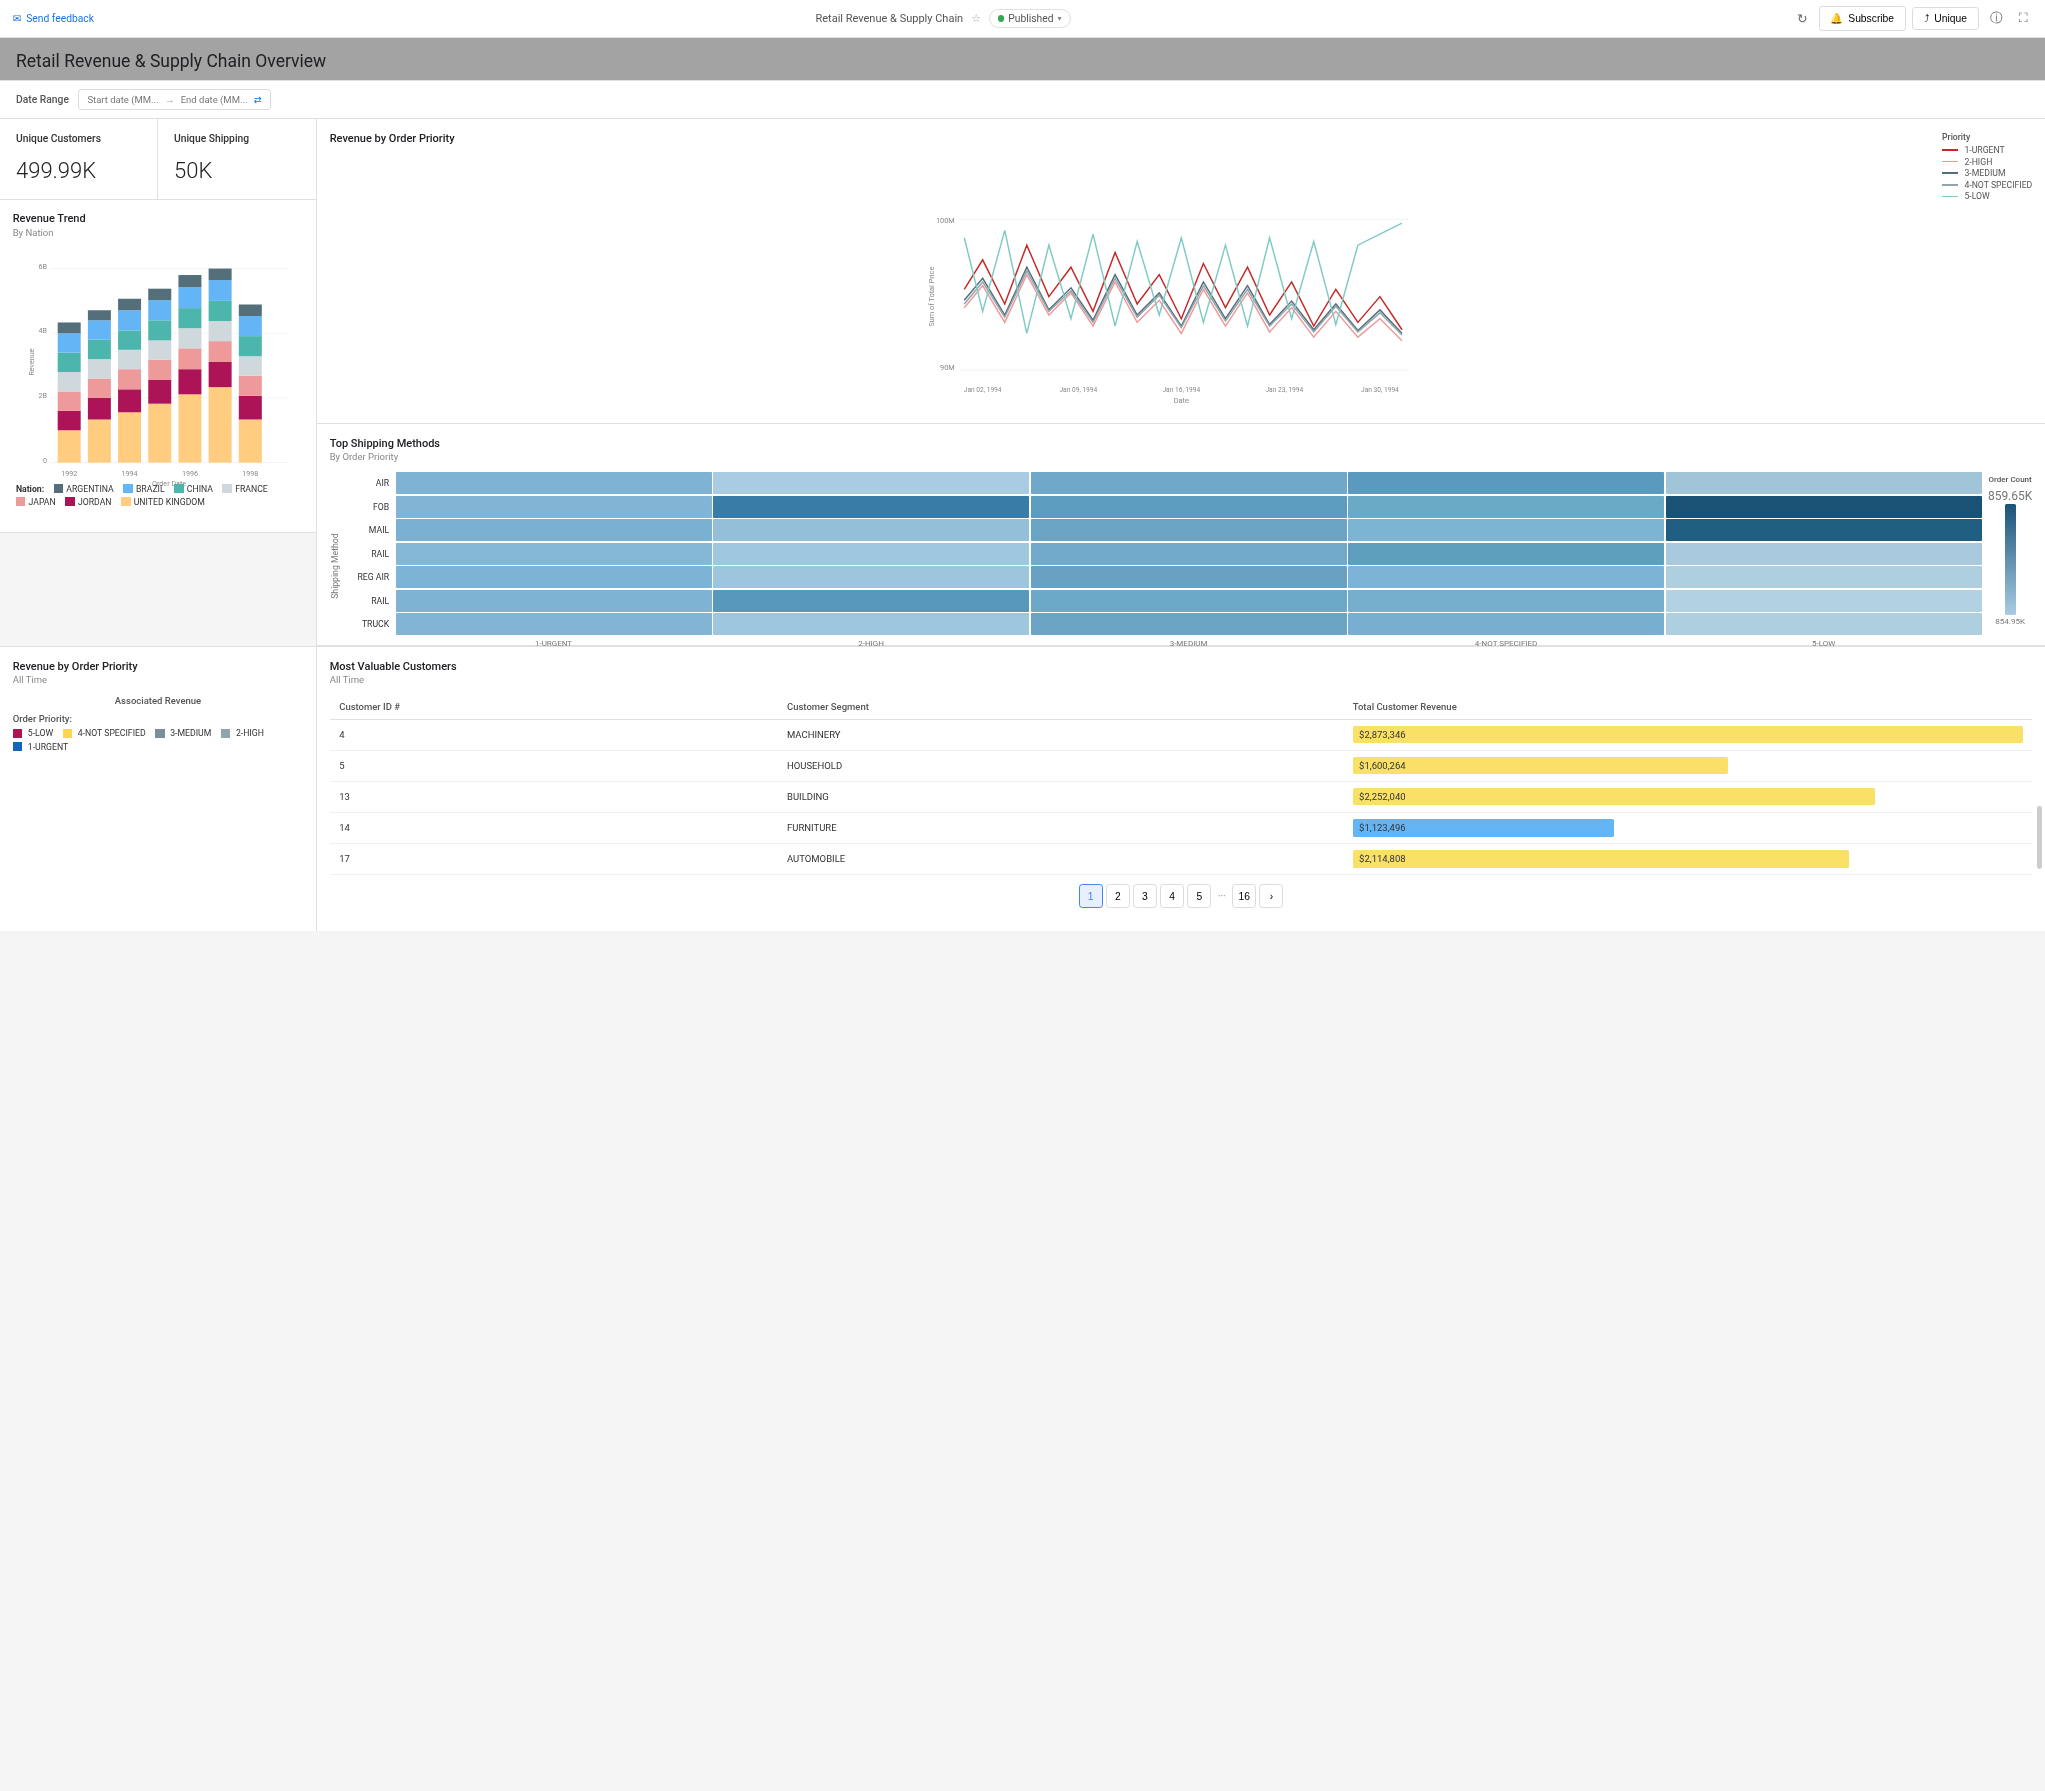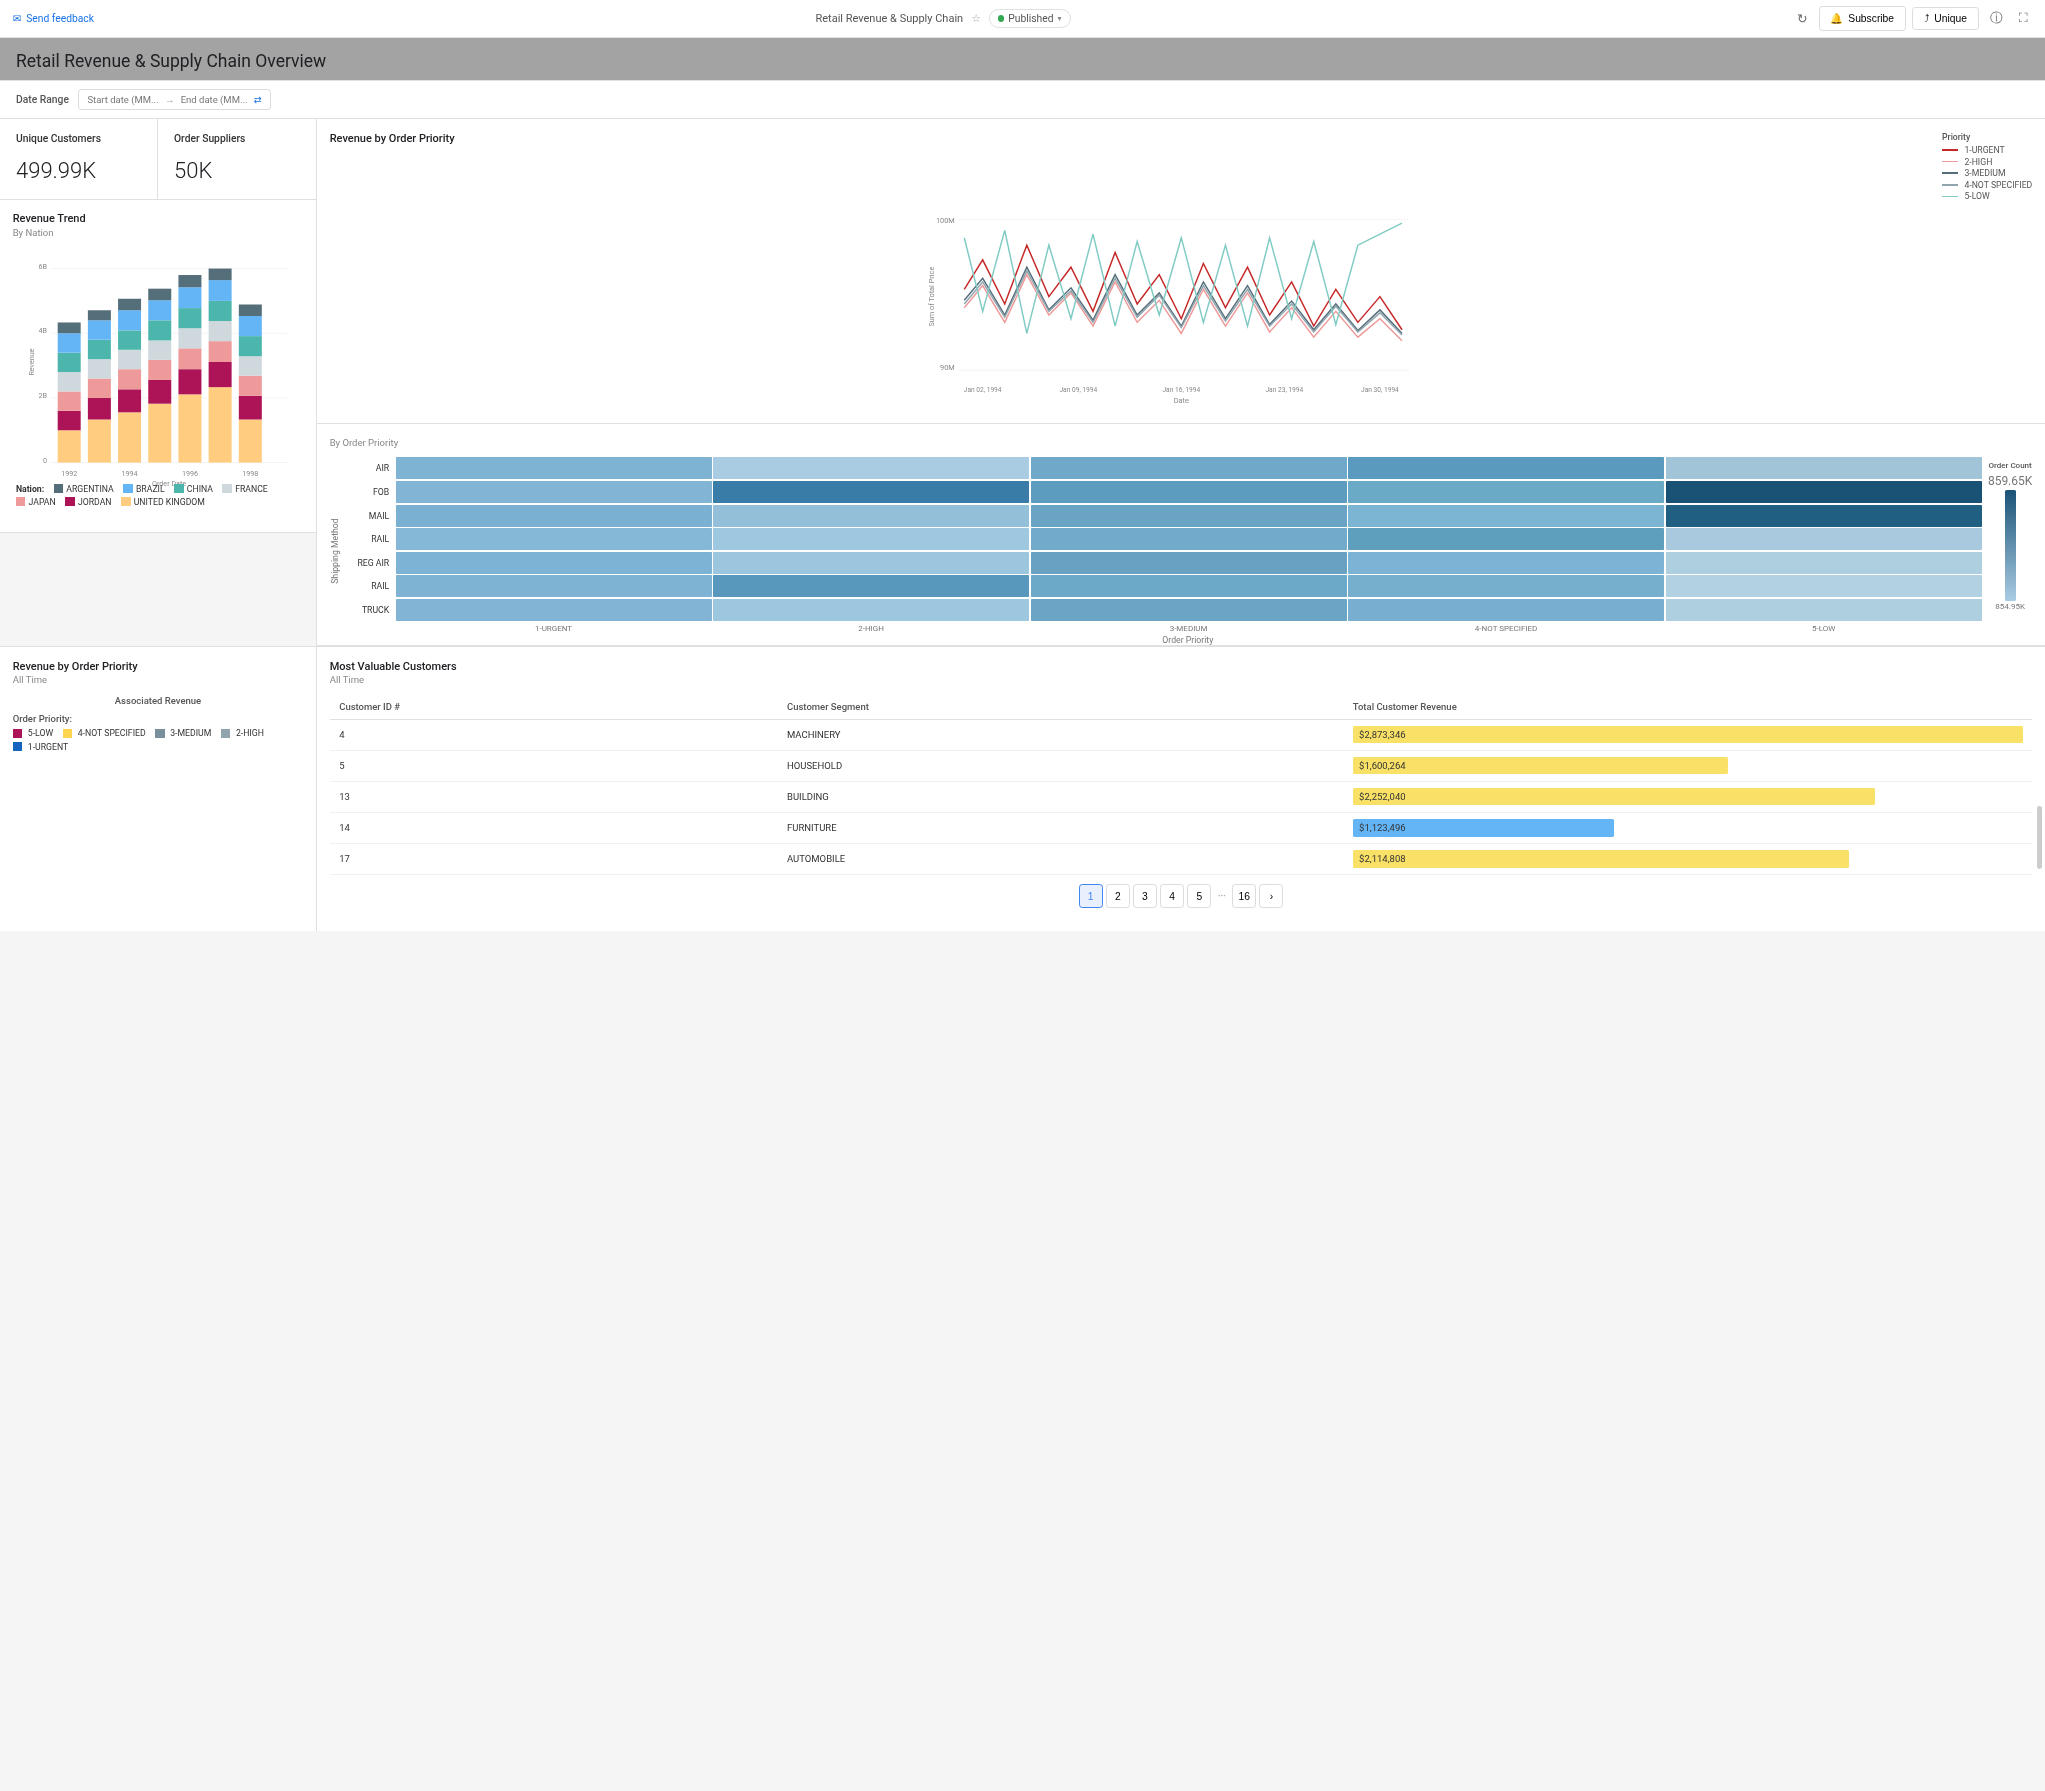--- a/index.html
+++ b/index.html
@@ -101,21 +101,21 @@
   <div style="display:grid;grid-template-columns:317px 1fr;border-bottom:0.8px solid #e0e0e0;">
 
     <div style="border-right:0.8px solid #e0e0e0;">
 
       <div class="kpi-row">
         <div class="kpi-card">
           <div class="kpi-label">Unique Customers</div>
           <div class="kpi-value">499.99K</div>
         </div>
         <div class="kpi-card">
-          <div class="kpi-label">Order Suppliers</div>
+          <div class="kpi-label">Unique Shipping</div>
           <div class="kpi-value">50K</div>
         </div>
       </div>
 
       <div class="card" style="height:333px;position:relative;">
         <div class="card-title">Revenue Trend</div>
         <div class="card-subtitle">By Nation</div>
         <svg viewBox="0 0 370 320" width="100%" height="230" style="overflow:visible;font-size:13px">
 
           <text x="30" y="30" font-size="10" fill="#888" text-anchor="end">6B</text>
@@ -282,20 +282,21 @@
 
           <polyline points="55,135 80,105 110,155 140,90 170,148 200,118 230,162 260,100 290,155 320,125 350,170 380,110 410,160 440,115 470,168 500,136 530,175 560,140 590,176 620,148 650,180" fill="none" stroke="#546e7a" stroke-width="2"></polyline>
 
           <polyline points="55,140 80,110 110,158 140,95 170,150 200,122 230,165 260,105 290,158 320,128 350,172 380,115 410,163 440,120 470,170 500,140 530,178 560,143 590,178 620,152 650,182" fill="none" stroke="#90a4ae" stroke-width="2"></polyline>
 
           <polyline points="55,50 80,150 110,40 140,180 170,60 200,160 230,45 260,170 290,55 320,155 350,50 380,165 410,60 440,170 470,50 500,160 530,55 560,168 590,60 620,45 650,30" fill="none" stroke="#80cbc4" stroke-width="2"></polyline>
         </svg>
       </div>
 
       <div class="card" style="height:222px;">
+        <div class="card-title">Top Shipping Methods</div>
         <div class="card-subtitle">By Order Priority</div>
         <div style="display:flex;gap:6.3px;align-items:flex-start;">
 
           <div style="writing-mode:vertical-rl;transform:rotate(180deg);font-size:8.7px;color:#777;padding:3.2px 0;align-self:center;">Shipping Method</div>
 
           <div style="flex:1;">
 
             <div style="display:grid;grid-template-columns:48px repeat(5,1fr);gap:1.6px;">
 
               <div style="font-size:8.7px;display:flex;align-items:center;justify-content:flex-end;padding-right:4.8px;">AIR</div>

